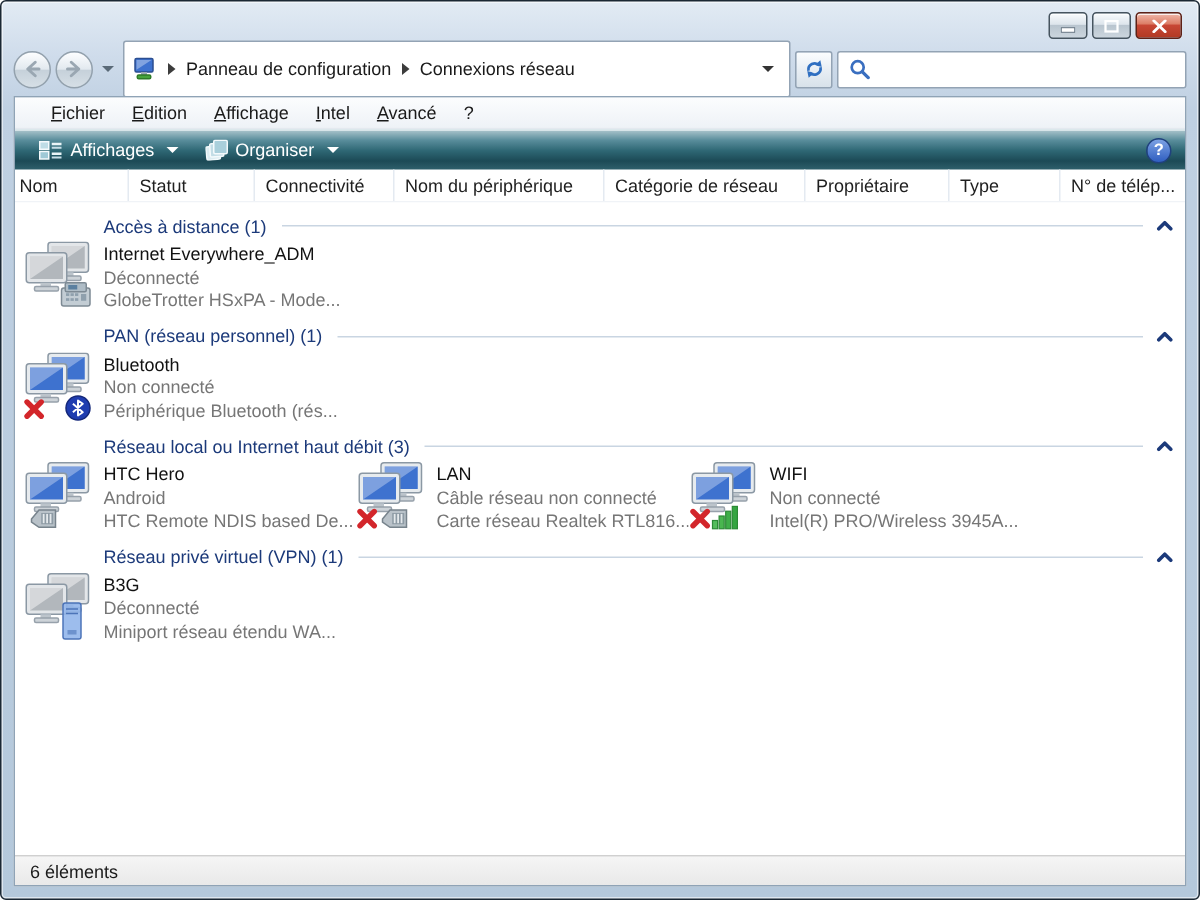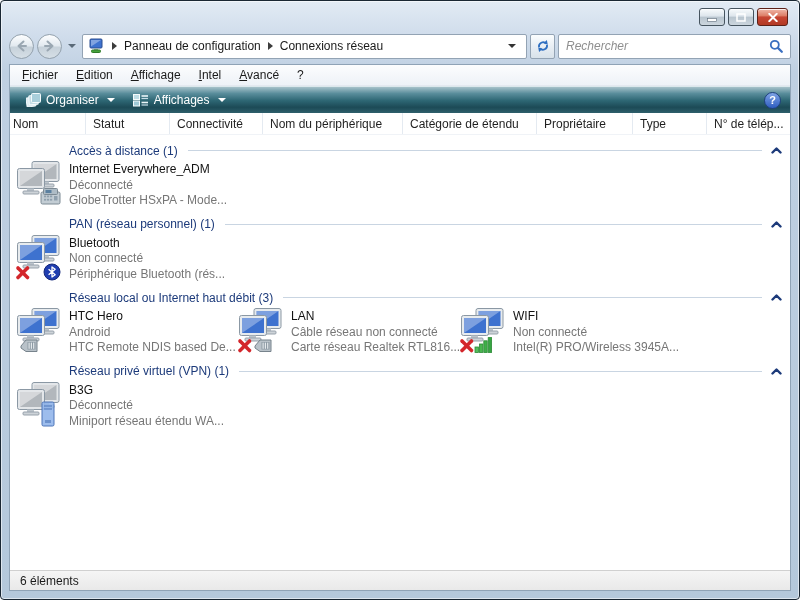--- a/index.html
+++ b/index.html
@@ -24,42 +24,42 @@
   .win-btn.close { width: 31px; border-color: #5d2218;
     background: linear-gradient(180deg,#f0b9ab 0%,#dd7f68 42%,#c74634 50%,#b23a24 100%); }
 
   
   .navbar { height: 32px; display: flex; align-items: center; gap: 3px; margin-bottom: 2px; }
   .nav-circle { width: 25px; height: 25px; border-radius: 50%; border: 1px solid #93a1ad;
     background: linear-gradient(180deg,#fdfeff 0%,#e2e9ef 48%,#c6d1da 52%,#d6dfe6 100%);
     display: flex; align-items: center; justify-content: center; flex: 0 0 auto; }
   .nav-history-arrow { width: 0; height: 0; border-left: 4px solid transparent;
     border-right: 4px solid transparent; border-top: 4px solid #5a6a78; margin: 0 3px; }
-  .addressbar { flex: 1; height: 25px; background: #fff; border: 1px solid #93a3b4;
+  .addressbar { flex: 1; height: 38px; background: #fff; border: 1px solid #93a3b4;
     border-radius: 2px; display: flex; align-items: center; padding: 0 4px; overflow: hidden; }
   .crumb-arrow { width: 0; height: 0; border-top: 4px solid transparent;
     border-bottom: 4px solid transparent; border-left: 5px solid #3c3c3c; margin: 0 7px; flex: 0 0 auto; }
   .crumb { color: #1a1a1a; white-space: nowrap; }
   .addr-spacer { flex: 1; }
   .addr-drop { width: 0; height: 0; border-left: 4px solid transparent;
     border-right: 4px solid transparent; border-top: 4px solid #333; margin: 0 6px; }
   .refresh-btn { width: 25px; height: 25px; border: 1px solid #93a3b4; border-radius: 2px;
     background: linear-gradient(180deg,#fbfdfe,#e8eef4 50%,#d8e2ea);
     display: flex; align-items: center; justify-content: center; flex: 0 0 auto; }
   .searchbox { width: 233px; height: 25px; background: #fff; border: 1px solid #93a3b4;
     border-radius: 2px; display: flex; align-items: center; padding: 0 7px; flex: 0 0 auto; }
   .searchbox input { flex: 1; border: none; outline: none; font: italic 12px "Liberation Sans","DejaVu Sans",sans-serif;
     color: #444; background: transparent; min-width: 0; }
   .searchbox input::placeholder { color: #8e8e8e; font-style: italic; }
 
   
   .client { flex: 1; display: flex; flex-direction: column; background: #fff;
     border: 1px solid #8fa3b6; overflow: hidden; }
 
-  .menubar { height: 21px; display: flex; align-items: center; padding-left: 3px;
+  .menubar { height: 21px; display: flex; align-items: center; padding-left: 15px;
     background: linear-gradient(180deg,#fcfdfe,#eef2f7); border-bottom: 1px solid #e4e9f0; }
   .menu-item { display: inline-block; padding: 2px 9px; color: #1a1a1a; cursor: default; }
   .menu-item::first-letter { text-decoration: underline; }
 
   .toolbar { height: 27px; display: flex; align-items: center; padding: 0 9px; gap: 4px;
     border-top: 1px solid #dce8ec;
     background: linear-gradient(180deg,#a7c2ca 0%,#598d9b 25%,#2e6774 52%,#1c4a56 78%,#2e5f6b 100%); }
   .tool-btn { display: flex; align-items: center; gap: 5px; color: #fff; padding: 3px 7px;
     border-radius: 3px; cursor: default; }
   .tool-drop { width: 0; height: 0; border-left: 4px solid transparent;
@@ -230,71 +230,70 @@
     <div class="refresh-btn">
       <svg width="14" height="14" viewBox="0 0 14 14">
         <path d="M3 8.2 A4.2 4.2 0 0 1 10.2 4.6" fill="none" stroke="#2f6fc1" stroke-width="1.8"></path>
         <polygon points="10.9,1.1 11.8,5.7 7.4,4.3" fill="#2f6fc1"></polygon>
         <path d="M11 5.8 A4.2 4.2 0 0 1 3.8 9.4" fill="none" stroke="#2f6fc1" stroke-width="1.8"></path>
         <polygon points="3.1,12.9 2.2,8.3 6.6,9.7" fill="#2f6fc1"></polygon>
       </svg>
     </div>
 
     <div class="searchbox">
-      <input type="text" placeholder="Rechercher" style="">
       <svg width="14" height="14" viewBox="0 0 14 14">
         <circle cx="5.8" cy="5.8" r="4" fill="none" stroke="#3a6fc0" stroke-width="1.8"></circle>
         <line x1="8.9" y1="8.9" x2="12.8" y2="12.8" stroke="#3a6fc0" stroke-width="2.2" stroke-linecap="round"></line>
       </svg>
     </div>
   </div>
 
   <div class="client">
 
     <div class="menubar">
       <span class="menu-item">Fichier</span>
       <span class="menu-item">Edition</span>
       <span class="menu-item">Affichage</span>
       <span class="menu-item">Intel</span>
       <span class="menu-item">Avancé</span>
       <span class="menu-item">?</span>
     </div>
 
     <div class="toolbar">
-      <div class="tool-btn">
-        <svg width="15" height="14" viewBox="0 0 15 14">
-          <rect x="0.5" y="4.5" width="9" height="9" rx="1" fill="#dcecf1" stroke="#f4fafc" transform="rotate(-8 5 9)"></rect>
-          <rect x="3" y="2.5" width="9" height="9" rx="1" fill="#c3dde6" stroke="#f4fafc" transform="rotate(-4 7.5 7)"></rect>
-          <rect x="5.5" y="0.5" width="9" height="9" rx="1" fill="#a9cfdb" stroke="#f4fafc"></rect>
-        </svg>
-        <span>Organiser</span>
-        <span class="tool-drop"></span>
-      </div>
       <div class="tool-btn">
         <svg width="16" height="13" viewBox="0 0 16 13">
           <rect x="0.5" y="0.5" width="6" height="5" fill="#bfdde6" stroke="#f4fafc"></rect>
           <rect x="0.5" y="7" width="6" height="5" fill="#9fc9d6" stroke="#f4fafc"></rect>
           <line x1="8.5" y1="2" x2="15" y2="2" stroke="#eaf5f8" stroke-width="1.6"></line>
           <line x1="8.5" y1="4.5" x2="15" y2="4.5" stroke="#c6dee7" stroke-width="1.2"></line>
           <line x1="8.5" y1="8.5" x2="15" y2="8.5" stroke="#eaf5f8" stroke-width="1.6"></line>
           <line x1="8.5" y1="11" x2="15" y2="11" stroke="#c6dee7" stroke-width="1.2"></line>
         </svg>
         <span>Affichages</span>
         <span class="tool-drop"></span>
       </div>
+      <div class="tool-btn">
+        <svg width="15" height="14" viewBox="0 0 15 14">
+          <rect x="0.5" y="4.5" width="9" height="9" rx="1" fill="#dcecf1" stroke="#f4fafc" transform="rotate(-8 5 9)"></rect>
+          <rect x="3" y="2.5" width="9" height="9" rx="1" fill="#c3dde6" stroke="#f4fafc" transform="rotate(-4 7.5 7)"></rect>
+          <rect x="5.5" y="0.5" width="9" height="9" rx="1" fill="#a9cfdb" stroke="#f4fafc"></rect>
+        </svg>
+        <span>Organiser</span>
+        <span class="tool-drop"></span>
+      </div>
       <div class="toolbar-spacer"></div>
       <div class="help-circle">?</div>
     </div>
 
     <div class="col-headers">
       <div class="col c0">Nom</div>
       <div class="col c1">Statut</div>
       <div class="col c3">Connectivité</div>
       <div class="col c2">Nom du périphérique</div>
-      <div class="col c4">Catégorie de étendu</div>
+      <div class="col c4">Catégorie de réseau</div>
       <div class="col c5">Propriétaire</div>
       <div class="col c6">Type</div>
       <div class="col c7">N° de télép...</div>
     </div>
 
     <div class="content">
 
       <div class="group-header">
         <span class="group-title">Accès à distance (1)</span>
         <span class="group-line"></span>

